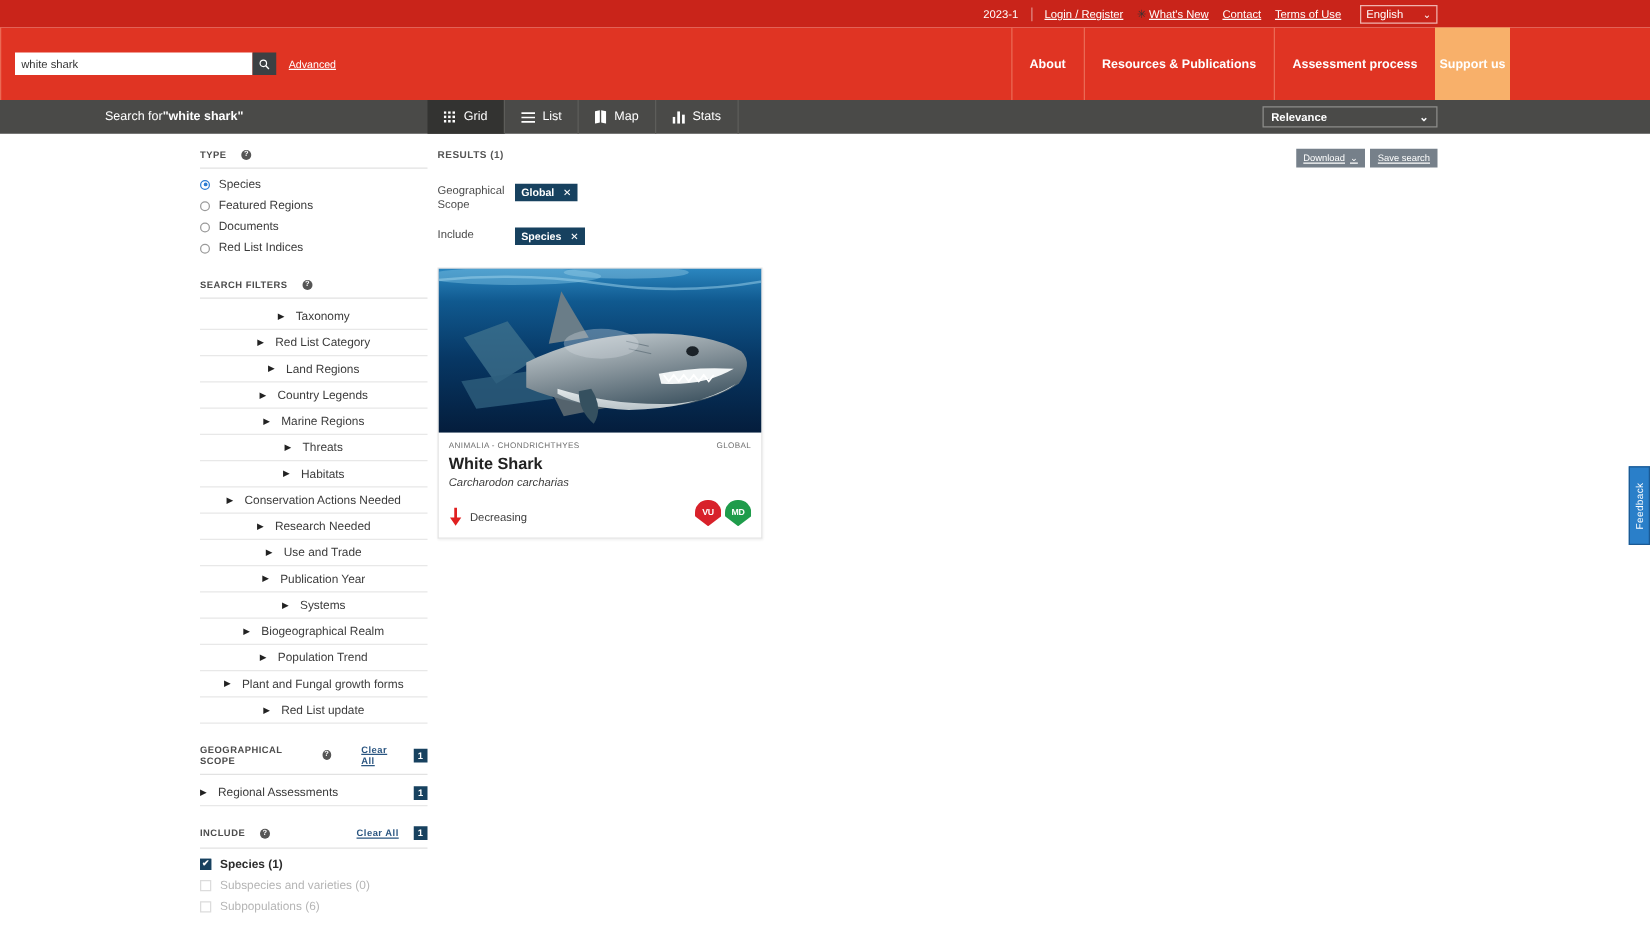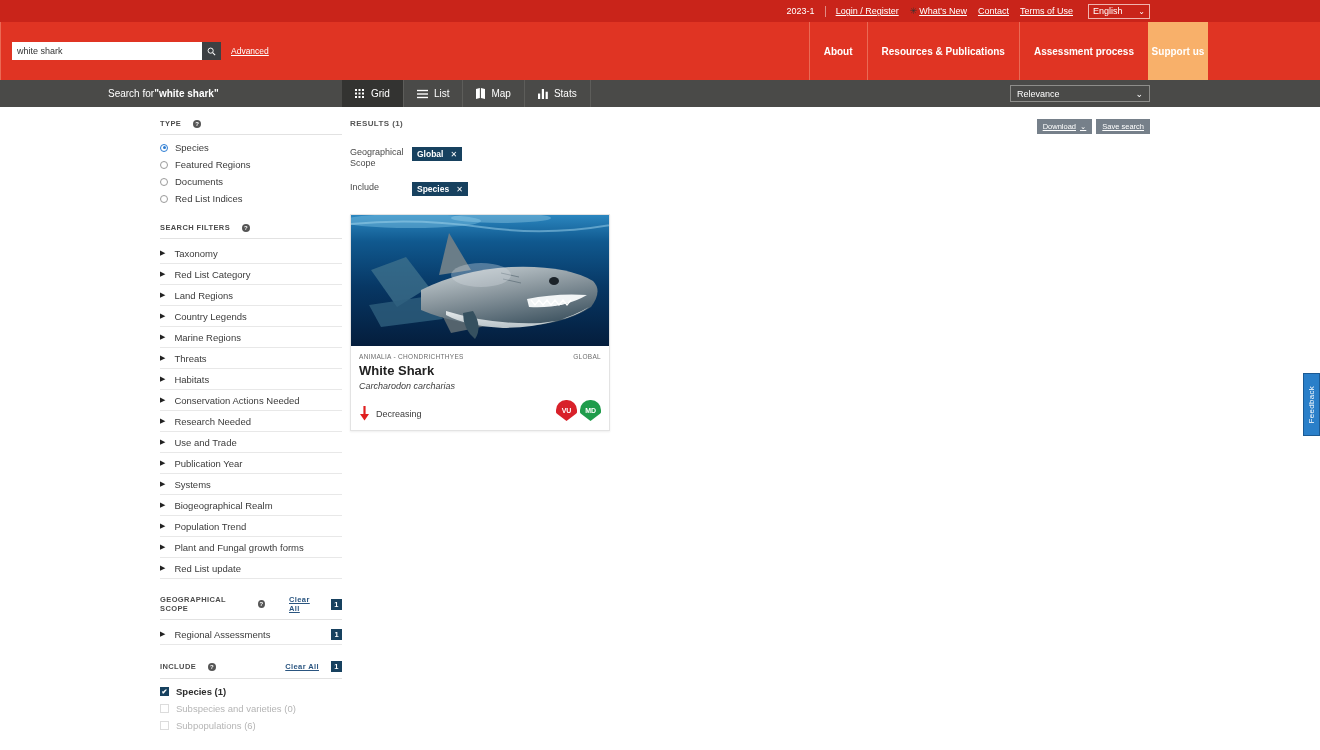--- a/index.html
+++ b/index.html
@@ -62,37 +62,37 @@
     border-left: 1px solid #ea6a55; text-decoration: none;
   }
   .navitem.support { background: #f8b06a; color: #fff; width: 60px;
     justify-content: center; border-left: none; margin-right: 112px; }
 
   
   .viewbar {
     height: 27px; background: #4a4a48; display: flex; align-items: stretch;
   }
   .vb-label {
-    padding-left: 108px; display: flex; align-items: center;
+    padding-left: 84px; display: flex; align-items: center;
     color: #fff; font-size: 10px; width: 342px;
   }
   .vb-label b { font-weight: bold; }
   .vtab {
     display: flex; align-items: center; gap: 6px;
     padding: 0 13px; color: #fff; font-size: 10px; cursor: pointer;
     border-right: 1px solid #5d5d5a;
   }
   .vtab:first-of-type { border-left: 1px solid #5d5d5a; }
   .vtab.active { background: #333331; }
   .vb-spacer { flex: 1; }
   .sortsel {
     align-self: center; width: 140px; height: 17px; margin-right: 170px;
     border: 1px solid #8d8d8a; color: #fff; font-size: 9px;
     display: flex; align-items: center; justify-content: space-between;
-    padding: 0 6px; cursor: pointer;
+    padding: 0 6px; cursor: pointer; font-weight: bold;
   }
 
   
   .body { display: flex; height: 639px; }
   .gutter-l { width: 160px; flex: none; }
 
   
   .sidebar { width: 182px; flex: none; padding-top: 12px; font-size: 9px; }
   .sec-head {
     display: flex; align-items: center; gap: 12px;
@@ -129,21 +129,21 @@
   }
   .chk.on { background: #17415f; border-color: #17415f; }
   .chk.on::after { content: "✔"; color: #fff; font-size: 7px; line-height: 1; }
   .chk.dim { border-color: #dcdcdc; }
   .row-dim { color: #b5b5b5; }
   .row-bold { font-weight: bold; color: #2d2d2d; }
 
   .acc-row {
     display: flex; align-items: center; gap: 9px;
     height: 21px; border-bottom: 1px solid #e8e8e8;
-    font-size: 9.5px; color: #3b3b3b; cursor: pointer;
+    font-size: 9.5px; color: #3b3b3b; cursor: pointer; justify-content: center;
   }
   .acc-row .tri { font-size: 7px; color: #222; }
   .acc-row .grow { flex: 1; }
   .sec-gap { height: 16px; }
 
   
   .results { flex: 1; padding: 12px 0 0 8px; }
   .res-top { display: flex; align-items: flex-start; }
   .res-count { font-size: 8px; letter-spacing: .4px; color: #555; font-weight: bold; }
   .res-actions { margin-left: auto; display: flex; gap: 4px; margin-right: 170px; }

